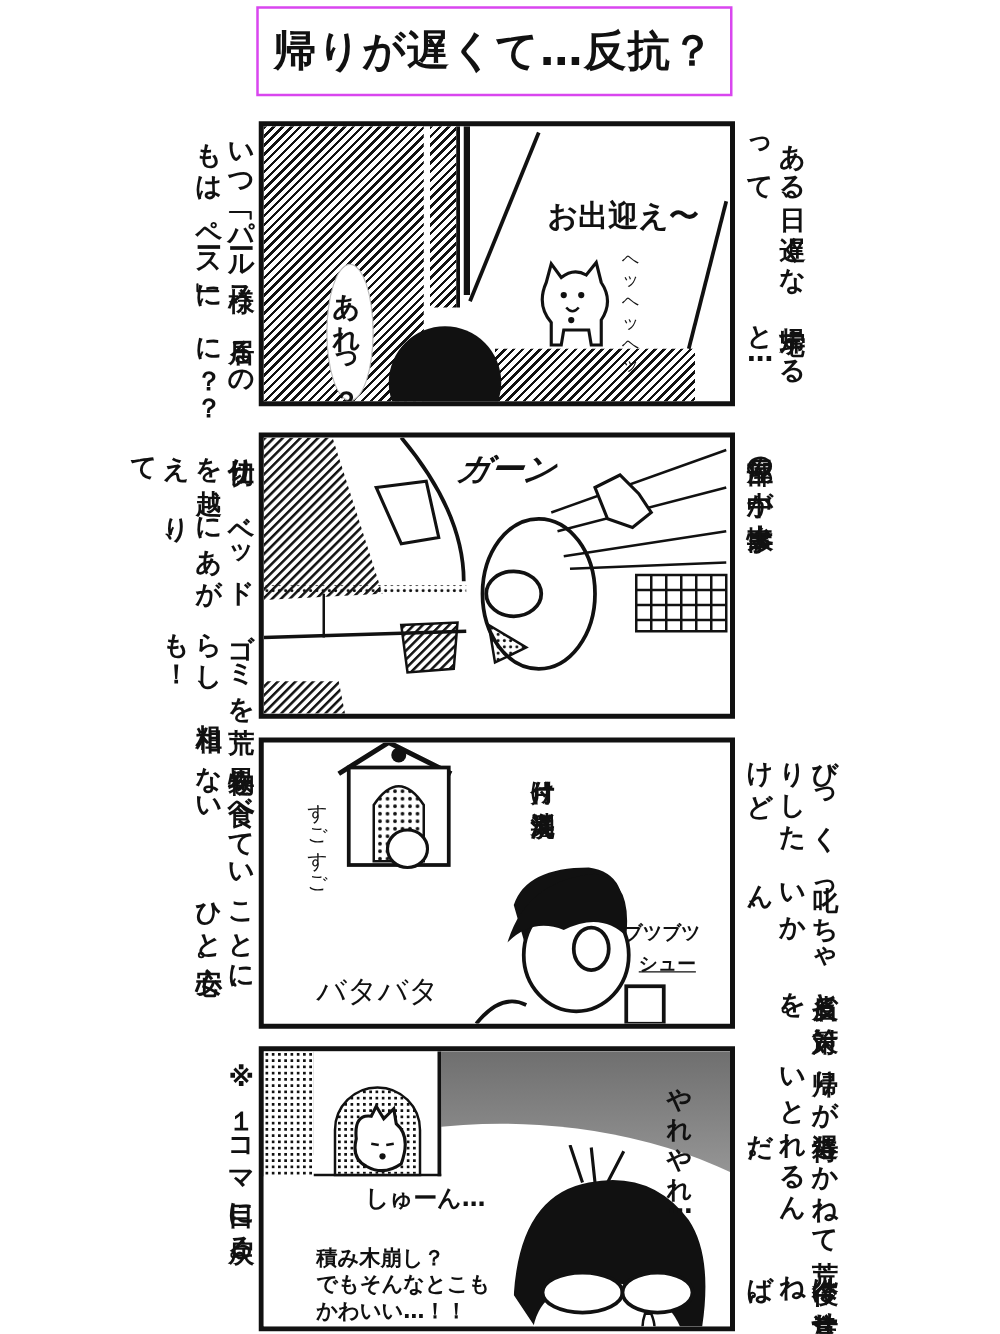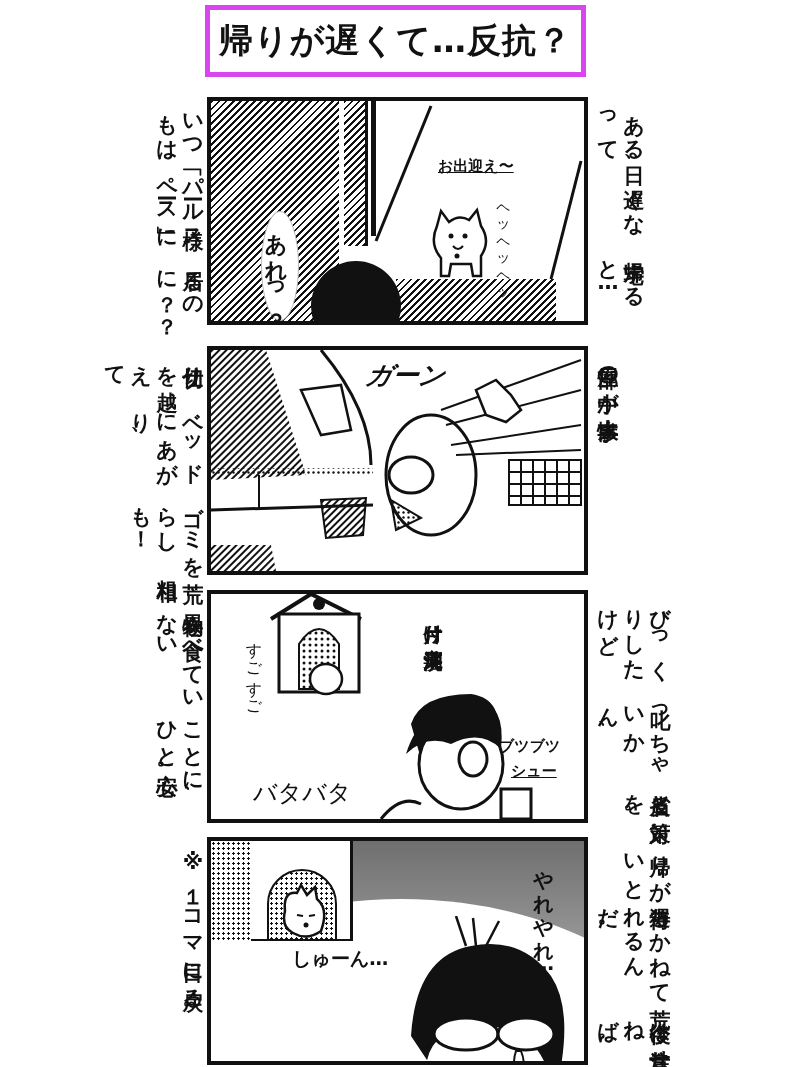--- a/index.html
+++ b/index.html
@@ -1,21 +1,21 @@
 <!DOCTYPE html>
 <html><head>
 <meta charset="utf-8">
 <style>
   * { box-sizing: border-box; margin: 0; padding: 0; }
   html, body { width: 800px; height: 1067px; background: #ffffff; overflow: hidden; }
   body { position: relative; font-family: "DejaVu Sans", "Liberation Sans", sans-serif; color: #111; }
 
   .title-box {
     position: absolute; left: 205px; top: 5px; width: 381px; height: 72px;
-    border: 5px solid #d946ef; background: #fff;
+    border: 2px solid #d946ef; background: #fff;
     display: flex; align-items: center; justify-content: center;
   }
   .title-box span { font-size: 34px; font-weight: bold; letter-spacing: 1px; }
 
   .panel {
     position: absolute; left: 207px; width: 381px;
     border: 4px solid #111; background: #fff; overflow: hidden;
   }
   .p1 { top: 97px; height: 228px; }
   .p2 { top: 346px; height: 229px; }
@@ -76,21 +76,21 @@
     <circle cx="22" cy="30" r="2.5" fill="#111"></circle>
     <circle cx="36" cy="30" r="2.5" fill="#111"></circle>
     <path d="M24 40 Q29 46 34 40" fill="none" stroke="#111" stroke-width="2"></path>
     <circle cx="28" cy="50" r="2.5" fill="#111"></circle>
   </svg>
 
   <div class="abs" style="left:100px;top:160px;width:90px;height:90px;border-radius:50%;background:#111;"></div>
 
   <div class="abs" style="left:50px;top:110px;width:38px;height:110px;border-radius:50%;background:#fff;border:1px solid #bbb;"></div>
   <div class="vtext" style="left:52px;top:118px;font-size:22px;">あれっ？</div>
-  <div class="sfx" style="left:227px;top:56px;font-size:15px;text-decoration:underline;">お出迎え〜</div>
+  <div class="sfx" style="left:227px;top:56px;font-size:24px;">お出迎え〜</div>
   <div class="vtext sfx" style="left:285px;top:95px;font-size:14px;font-weight:normal;line-height:16px;">ヘッヘッヘッ</div>
 </div>
 
 <div class="vtext caption-r" style="top:350px;height:230px;display:flex;">
   <span>部屋の中が大惨事！</span>
 </div>
 <div class="vtext caption-l" style="top:350px;height:235px;display:flex;">
   <span>仕切りを越えて</span>
   <span>ベッドにあがり、</span>
   <span>ゴミを荒らし、粗相も！</span>
@@ -207,13 +207,18 @@
   <svg class="abs" style="left:200px;top:75px;" width="173" height="150">
     <path d="M0 120 Q5 40 60 30 Q110 20 140 60 Q160 90 150 150 L20 150 Z" fill="#111"></path>
     <path d="M55 30 L45 0 M65 30 L62 2 M75 30 L88 5" stroke="#111" stroke-width="2.5"></path>
     <path d="M15 150 Q20 110 70 110 Q120 110 135 150 Z" fill="#fff"></path>
     <ellipse cx="55" cy="118" rx="32" ry="16" fill="#fff" stroke="#111" stroke-width="3"></ellipse>
     <ellipse cx="115" cy="118" rx="28" ry="16" fill="#fff" stroke="#111" stroke-width="3"></ellipse>
     <path d="M105 135 Q100 150 108 152 Q116 150 110 135 Z" fill="#fff" stroke="#111" stroke-width="2"></path>
   </svg>
   <div class="sfx" style="left:45px;top:105px;font-size:19px;margin-left:36px;">しゅーん…</div>
   <div class="vtext sfx" style="left:320px;top:15px;font-size:20px;">やれやれ…</div>
+  <div class="bubble-text" style="left:42px;top:156px;">
+    <div>積み木崩し？</div>
+    <div>でもそんなとこも</div>
+    <div>かわいい…！！</div>
+  </div>
 </div>
 
 </body></html>

